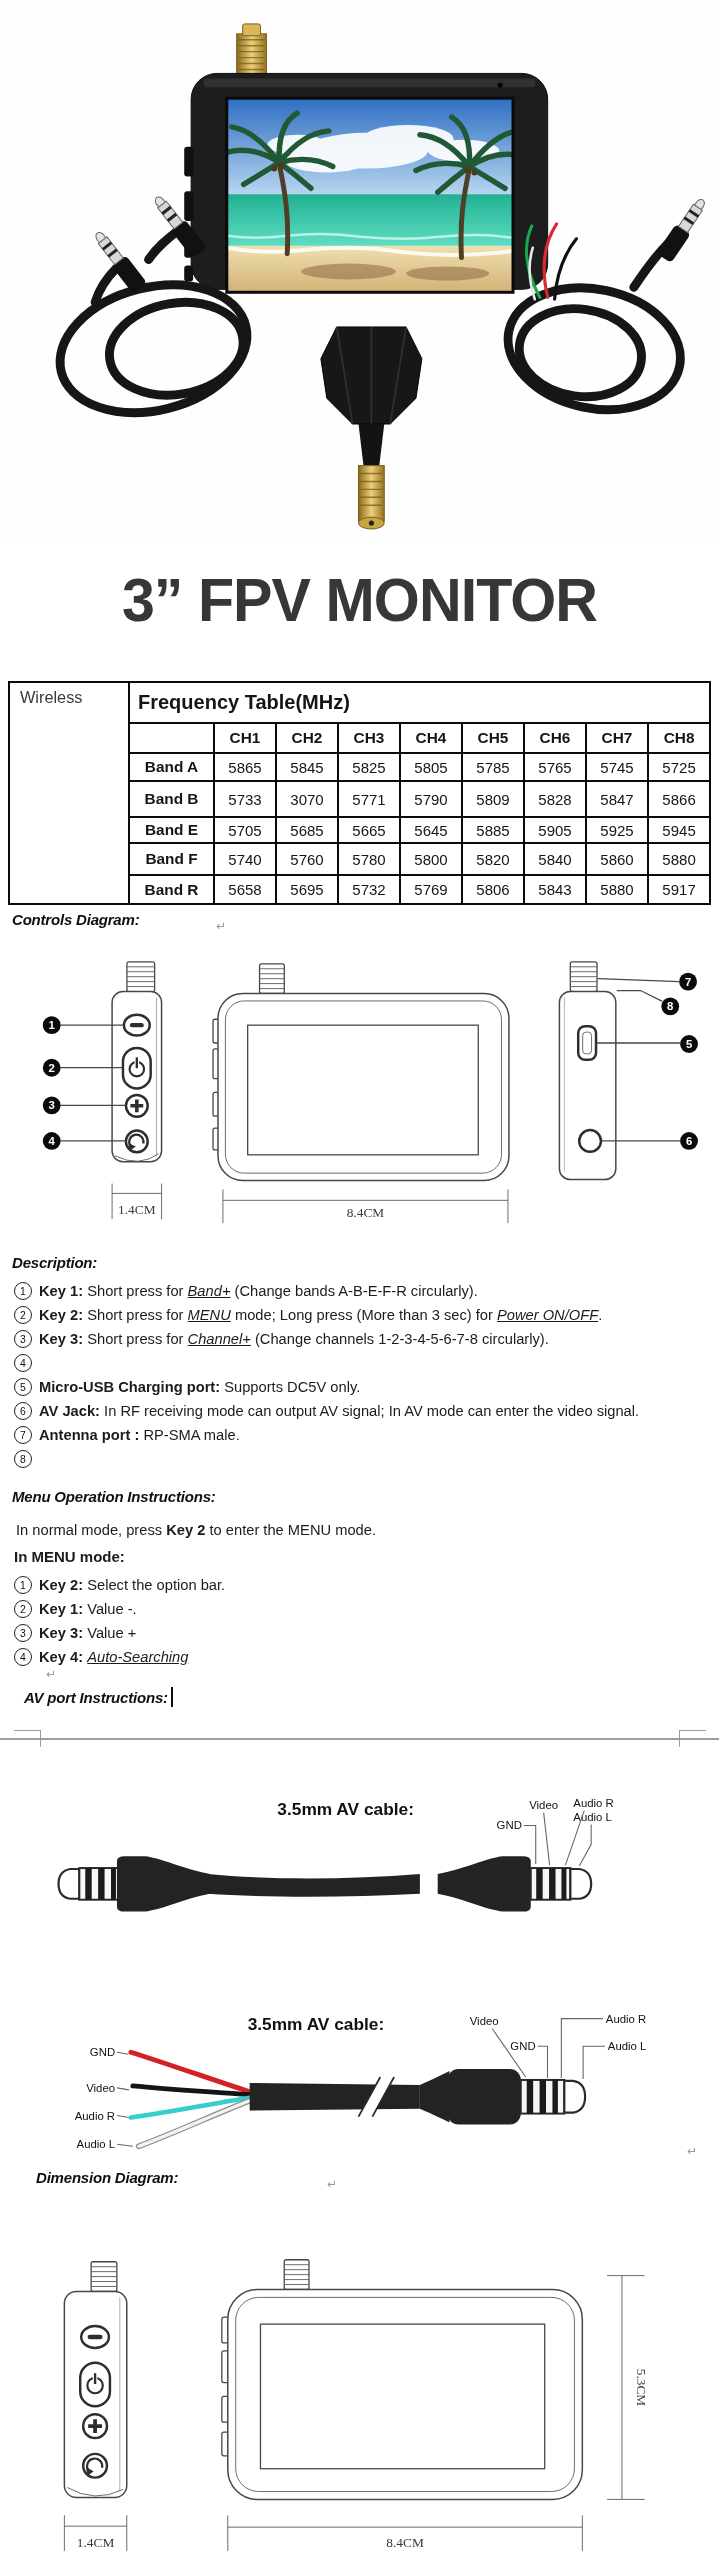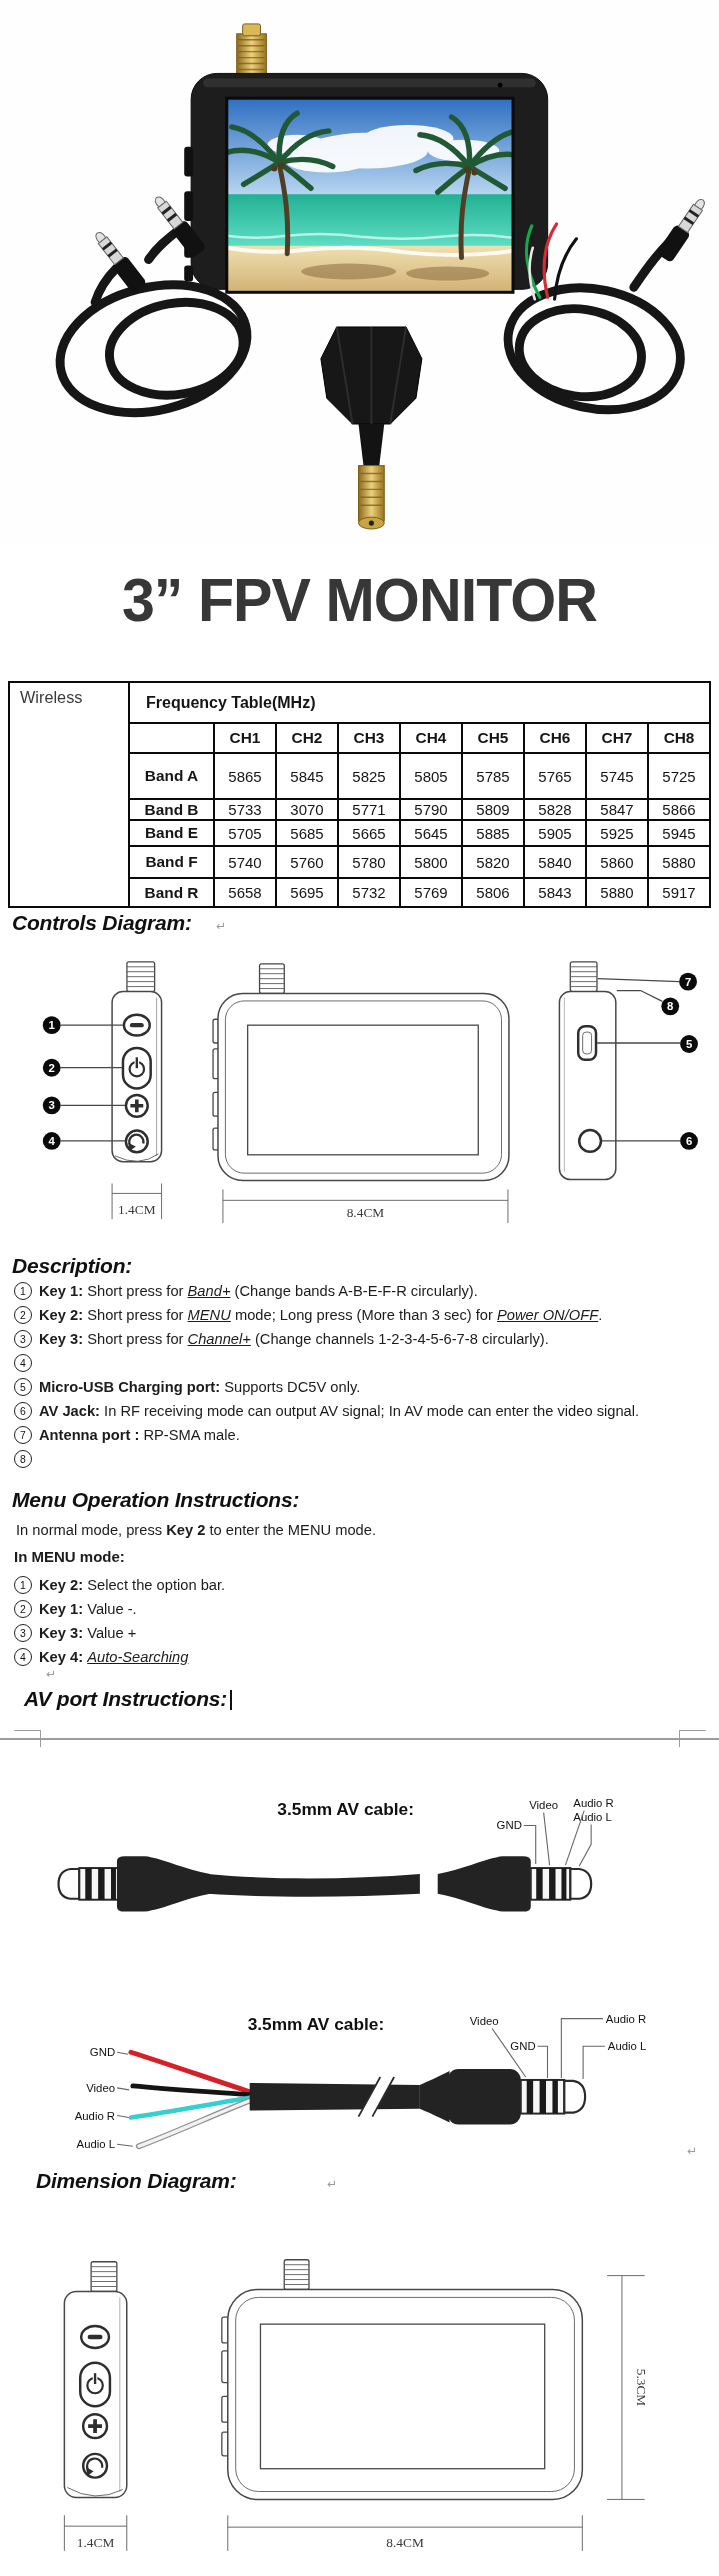--- a/index.html
+++ b/index.html
@@ -1,28 +1,28 @@
 <!DOCTYPE html>
 <html><head>
 <meta charset="utf-8">
 <style>
   html,body{margin:0;padding:0;background:#fff}
   .canvas{position:relative;width:719px;height:2576px;background:#ffffff;overflow:hidden;
           font-family:"Liberation Sans",sans-serif;color:#1c1c1c}
   svg{position:absolute;left:0;display:block}
   
-  .h2{position:absolute;font-size:21px;font-weight:bold;font-style:italic;color:#101010;letter-spacing:-0.2px;white-space:nowrap}
+  .h2{position:absolute;font-size:15px;font-weight:bold;font-style:italic;color:#101010;letter-spacing:-0.2px;white-space:nowrap}
   .title{position:absolute;top:565px;left:0;width:719px;margin:0;text-align:center;
          font-size:61px;font-weight:bold;color:#373737;letter-spacing:-1px;transform:scaleX(.97)}
   
   .freq{position:absolute;top:681px;left:8px;width:702px;border-collapse:collapse;table-layout:fixed;
         border:2.5px solid #0a0a0a}
   .freq td{border:2px solid #0a0a0a;font-size:15px;text-align:center;padding:0;color:#151515}
   .freq td.wireless{text-align:left;vertical-align:top;padding:5px 0 0 10px;font-size:16.3px;color:#3a3a3a}
-  .freq td.ft-title{text-align:left;padding-left:16px;font-weight:bold;font-size:16px}
+  .freq td.ft-title{text-align:left;padding-left:8px;font-weight:bold;font-size:20px}
   .freq td.chh,.freq td.bname{font-weight:bold;font-size:15.4px}
   
   .list{position:absolute;left:14px;width:699px}
   .li{display:flex;align-items:center;height:24px}
   .cnum{flex:none;width:16px;height:16px;border:1.2px solid #222;border-radius:50%;
         display:inline-flex;align-items:center;justify-content:center;font-size:10.4px;margin-right:7px;color:#111}
   .litext{font-size:14.7px;white-space:nowrap}
   .b{font-weight:bold}.i{font-style:italic}.u{text-decoration:underline}
   .menu-intro{position:absolute;top:1522px;left:16px;font-size:14.7px}
   .menu-mode{position:absolute;top:1548px;left:14px;font-size:15px;font-weight:bold}
@@ -205,32 +205,32 @@
           <td class="bname"></td>
           <td class="chh">CH1</td>
           <td class="chh">CH2</td>
           <td class="chh">CH3</td>
           <td class="chh">CH4</td>
           <td class="chh">CH5</td>
           <td class="chh">CH6</td>
           <td class="chh">CH7</td>
           <td class="chh">CH8</td>
         </tr>
-        <tr style="height: 46px;">
+        <tr style="height: 28px;">
           <td class="bname">Band A</td>
           <td class="val">5865</td>
           <td class="val">5845</td>
           <td class="val">5825</td>
           <td class="val">5805</td>
           <td class="val">5785</td>
           <td class="val">5765</td>
           <td class="val">5745</td>
           <td class="val">5725</td>
         </tr>
-        <tr style="height: 21px;">
+        <tr style="height: 36px;">
           <td class="bname">Band B</td>
           <td class="val">5733</td>
           <td class="val">3070</td>
           <td class="val">5771</td>
           <td class="val">5790</td>
           <td class="val">5809</td>
           <td class="val">5828</td>
           <td class="val">5847</td>
           <td class="val">5866</td>
         </tr>

